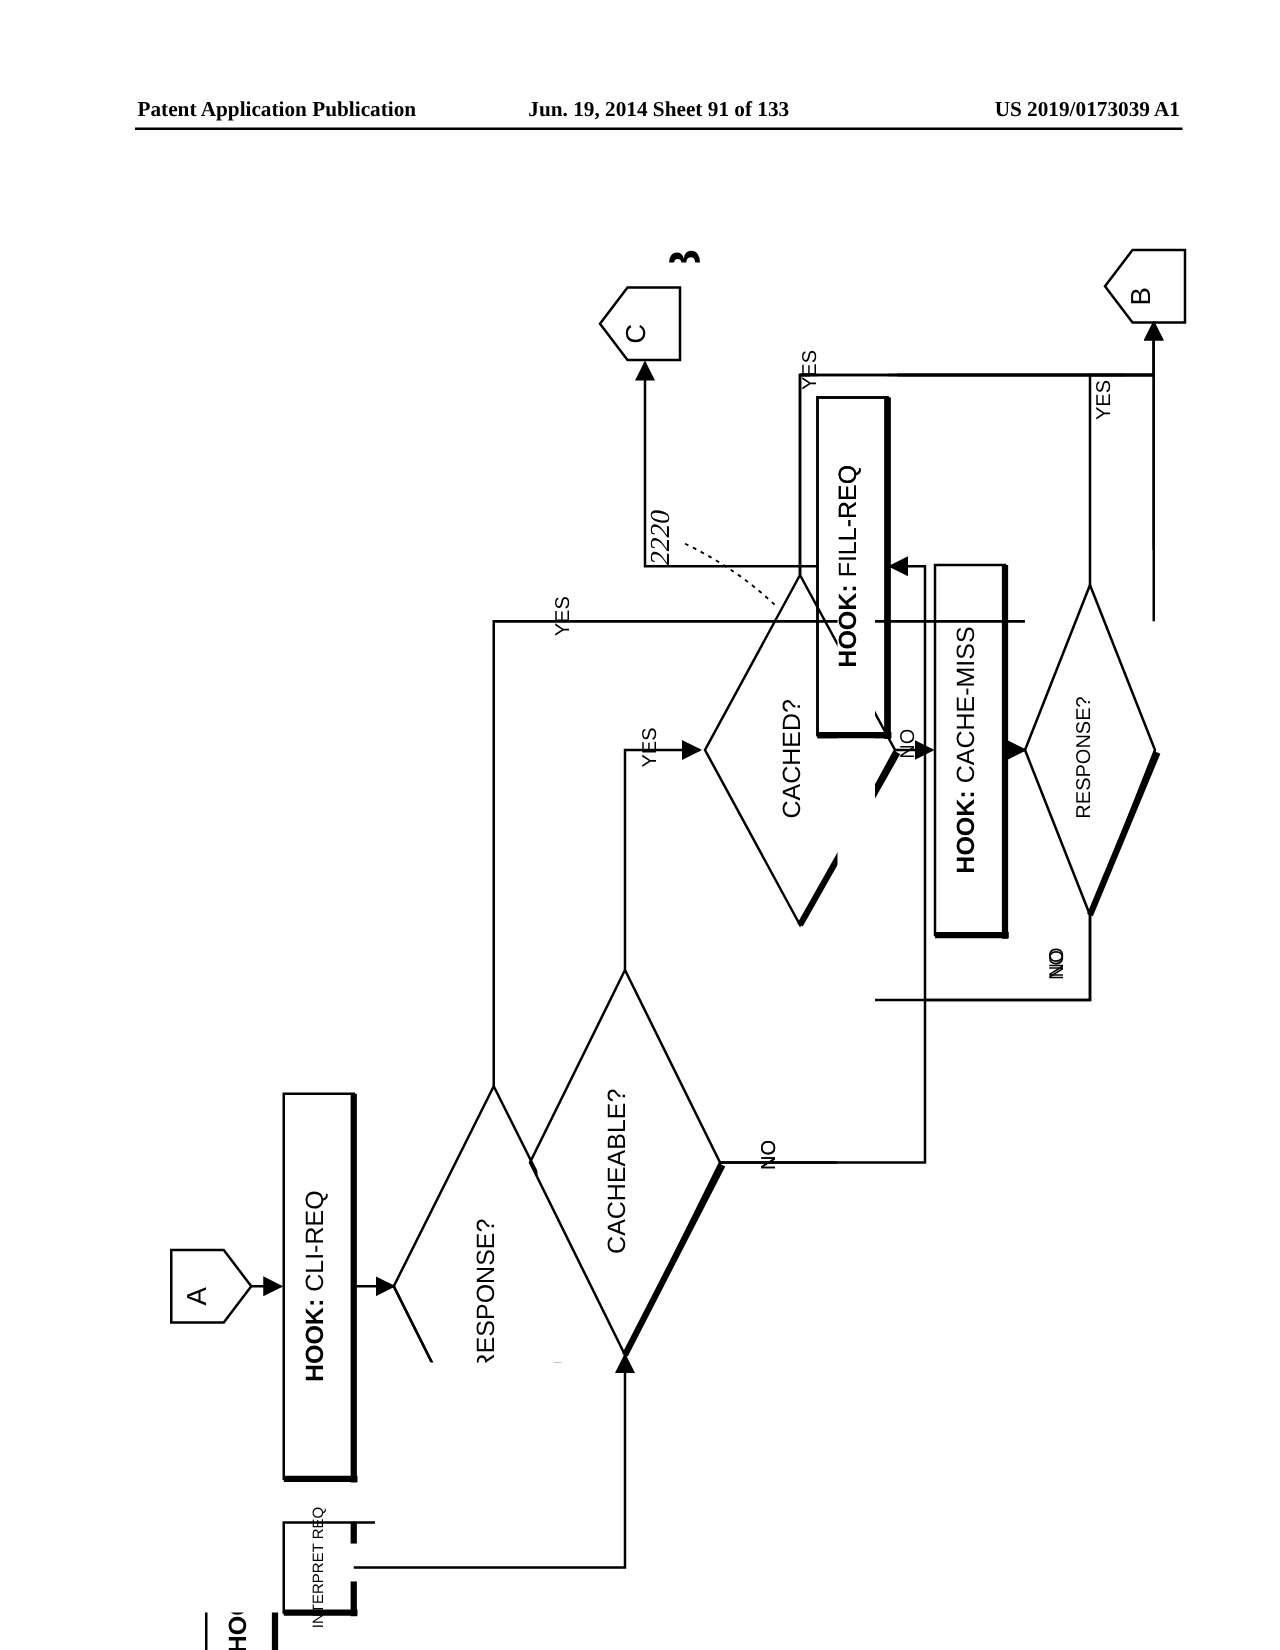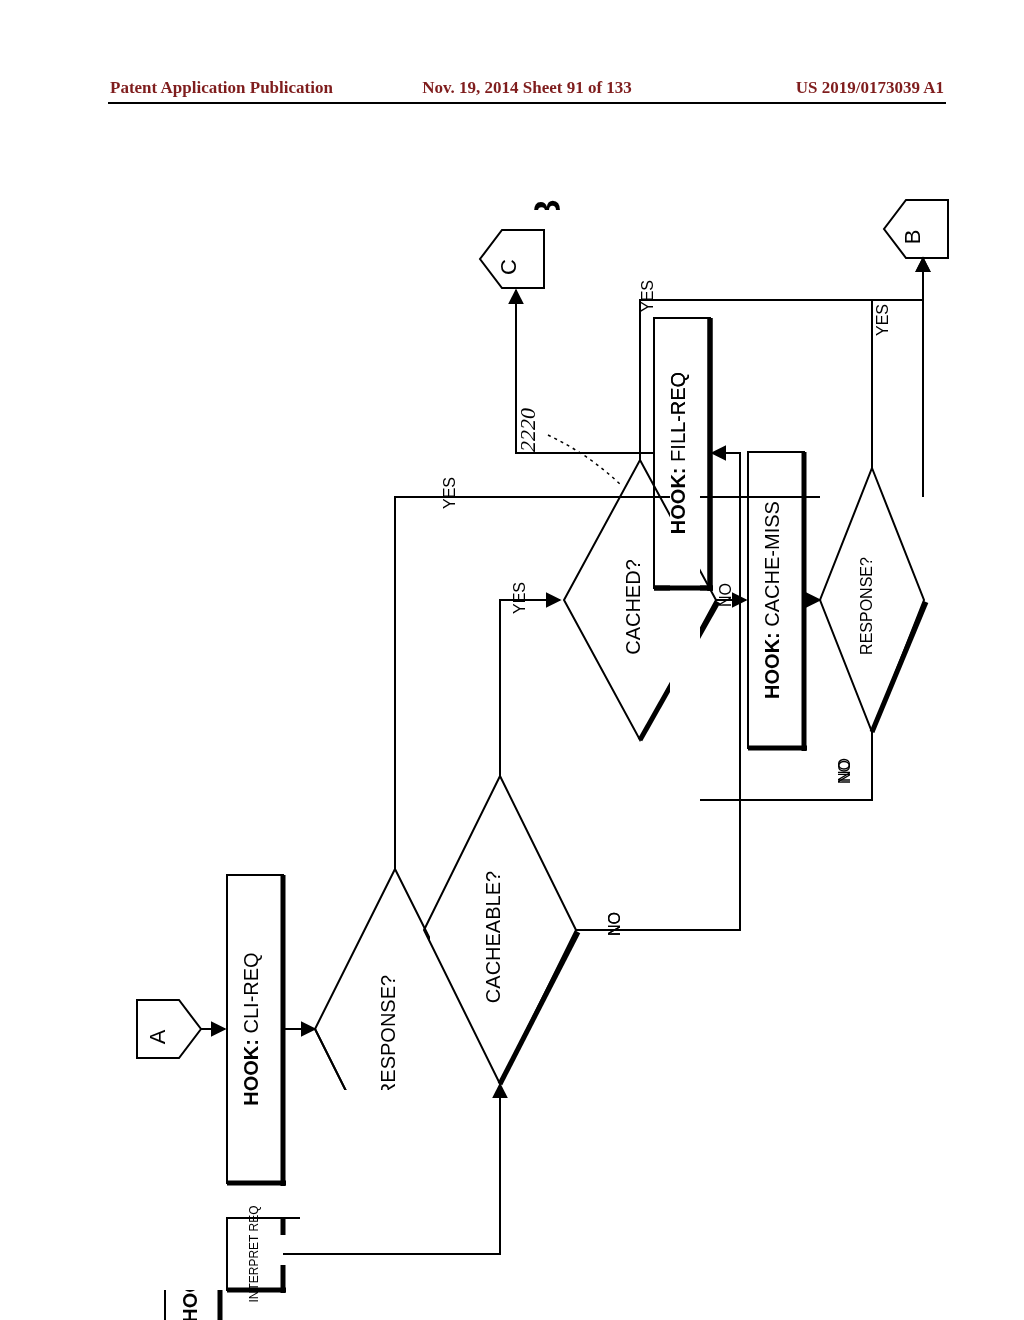--- a/index.html
+++ b/index.html
@@ -15,21 +15,21 @@
     background: #fff;
   }
   .header {
     position: absolute;
     top: 78px;
     left: 110px;
     right: 80px;
     display: flex;
     justify-content: space-between;
     font-size: 17px;
-    color: #7f1d1d;
+    color: #000000;
     font-weight: bold;
   }
   .header .center {
     position: absolute;
     left: 50%;
     transform: translateX(-50%);
   }
   .hr {
     position: absolute;
     top: 102px;
@@ -43,21 +43,21 @@
     top: 0;
   }
 </style>
 </head>
 <body>
 
 <div class="page">
 
   <div class="header">
     <span>Patent Application Publication</span>
-    <span class="center">Nov. 19, 2014  Sheet 91 of 133</span>
+    <span class="center">Jun. 19, 2014  Sheet 91 of 133</span>
     <span>US 2019/0173039 A1</span>
   </div>
   <div class="hr"></div>
 
   <svg width="1024" height="1320" viewBox="0 0 1024 1320">
     <defs>
       <marker id="arrow" viewBox="0 0 10 10" refX="9" refY="5" markerWidth="8" markerHeight="8" orient="auto-start-reverse">
         <path d="M 0 0 L 10 5 L 0 10 z" fill="#000"></path>
       </marker>
     </defs>

